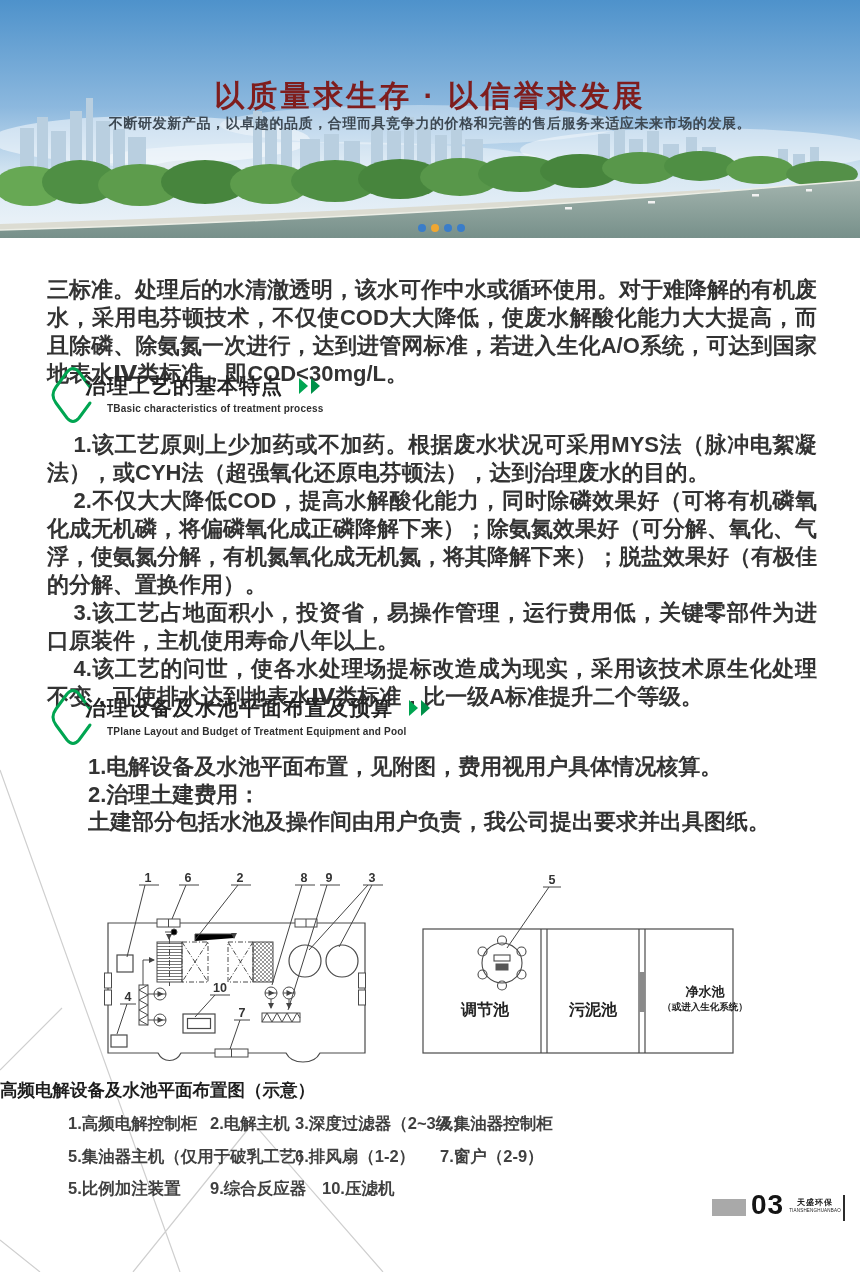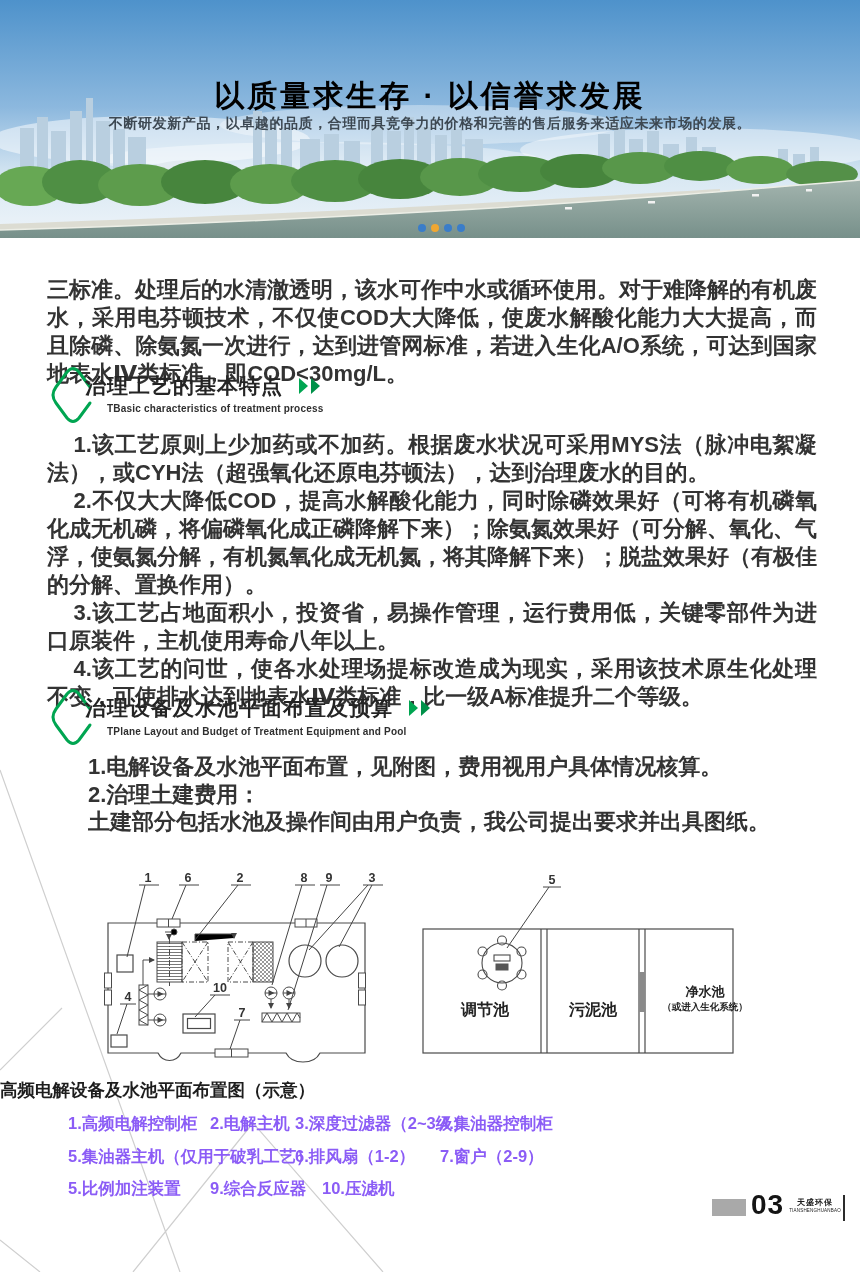--- a/index.html
+++ b/index.html
@@ -3,38 +3,38 @@
 <meta charset="utf-8">
 <style>
   *{margin:0;padding:0;box-sizing:border-box}
   html,body{background:#e9e9e9}
   .page{position:relative;width:860px;height:1272px;background:#fff;overflow:hidden;
         font-family:"Liberation Sans","DejaVu Sans",sans-serif;color:#2e2e2e}
   .abs{position:absolute}
   
   .banner{left:0;top:0;width:860px;height:238px;overflow:hidden}
   .banner-title{left:0;top:76px;width:860px;text-align:center;font-size:30px;font-weight:bold;
-                color:#000000;letter-spacing:3px;white-space:nowrap}
+                color:#7f1d1d;letter-spacing:3px;white-space:nowrap}
   .banner-sub{left:0;top:115px;width:860px;text-align:center;font-size:14px;font-weight:bold;
               color:#3d4852;letter-spacing:.6px;white-space:nowrap}
   .dot{width:8px;height:8px;border-radius:50%;top:224px}
   
   .body-text{font-size:22px;line-height:28px;font-weight:600;color:#333;text-align:justify}
   .intro{left:47px;top:276px;width:770px}
   .paras{left:47px;top:431px;width:770px}
   .paras p{text-indent:1.2em}
   .s2lines{left:47px;top:753px;width:770px}
   .s2lines div{padding-left:41px;line-height:27.5px}
   
   .sec-title{font-size:21px;font-weight:bold;color:#242424;letter-spacing:1px;display:flex;
              align-items:center;gap:16px;white-space:nowrap}
   .sec-sub{font-size:10px;font-weight:bold;color:#2f2f2f;letter-spacing:.2px;white-space:nowrap}
   
   .caption{left:0;top:1078px;width:776px;text-align:left;font-size:17.5px;font-weight:bold;color:#1d1d1d}
-  .lg{position:absolute;font-size:16.5px;font-weight:bold;color:#8b5cf6;white-space:nowrap}
+  .lg{position:absolute;font-size:16.5px;font-weight:bold;color:#404040;white-space:nowrap}
   
   .pg-block{left:712px;top:1199px;width:34px;height:17px;background:#a9a9a9}
   .pg-num{left:751px;top:1189px;font-size:28px;font-weight:bold;color:#141414;letter-spacing:1px}
   .brand{left:789px;top:1197px;width:52px;text-align:center;color:#1a1a1a}
   .brand-cn{font-size:8px;font-weight:bold;letter-spacing:1px;white-space:nowrap}
   .brand-en{font-size:4.5px;letter-spacing:.2px;white-space:nowrap}
   .pg-bar{left:843px;top:1195px;width:2px;height:26px;background:#2b2b2b}
   svg{display:block}
   svg text{font-family:"Liberation Sans","DejaVu Sans",sans-serif}
 </style>

